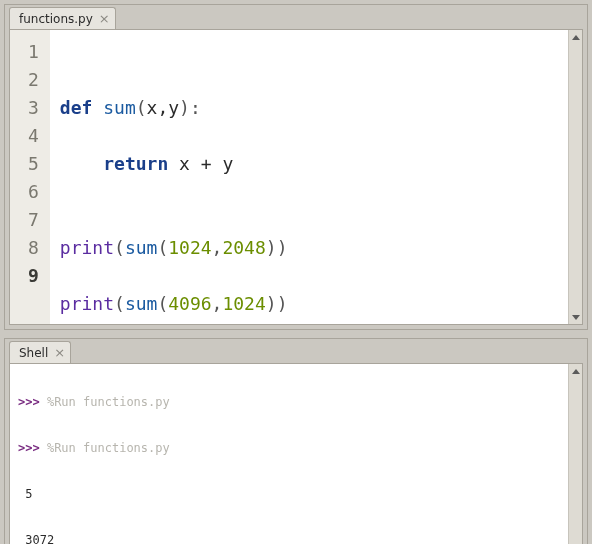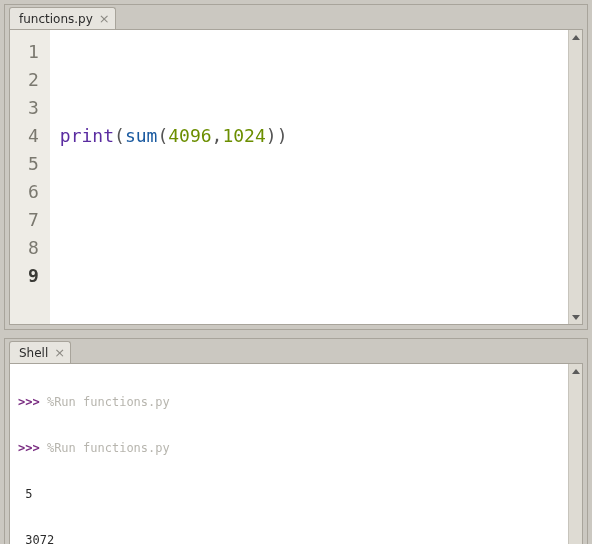--- a/index.html
+++ b/index.html
@@ -152,21 +152,24 @@
         <div class="ln">3</div>
         <div class="ln">4</div>
         <div class="ln">5</div>
         <div class="ln">6</div>
         <div class="ln">7</div>
         <div class="ln">8</div>
         <div class="ln current">9</div>
       </div>
       <div class="code-area">
 <div></div>
-<div></div>
+<div><span class="kw">def</span> <span class="fn">sum</span><span class="punct">(</span><span>x,y</span><span class="punct">)</span><span class="punct">:</span></div>
+<div>    <span class="kw">return</span> <span>x + y</span></div>
+<div></div>
+<div><span class="builtin">print</span><span class="punct">(</span><span class="fn">sum</span><span class="punct">(</span><span class="num">1024</span><span class="punct">,</span><span class="num">2048</span><span class="punct">)</span><span class="punct">)</span></div>
 <div><span class="builtin">print</span><span class="punct">(</span><span class="fn">sum</span><span class="punct">(</span><span class="num">4096</span><span class="punct">,</span><span class="num">1024</span><span class="punct">)</span><span class="punct">)</span></div>
 <div></div>
 <div></div>
       </div>
     </div>
     <div class="scrollbar">
       <div class="scroll-arrow up">
           <div class="tri"></div>
         </div>
       <div class="scroll-arrow down">

